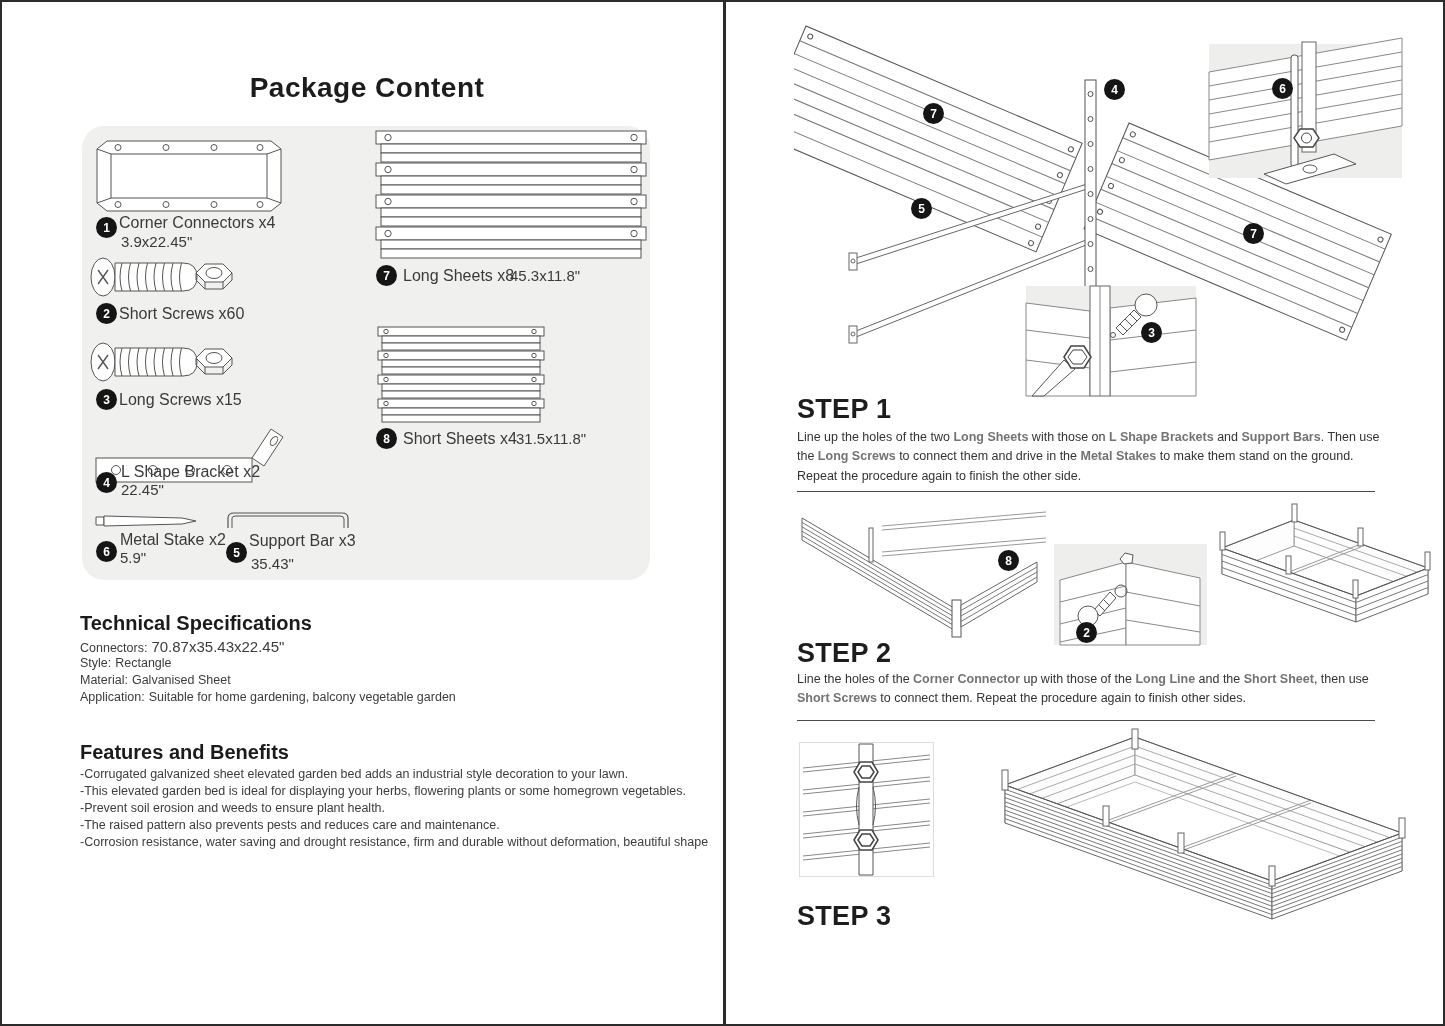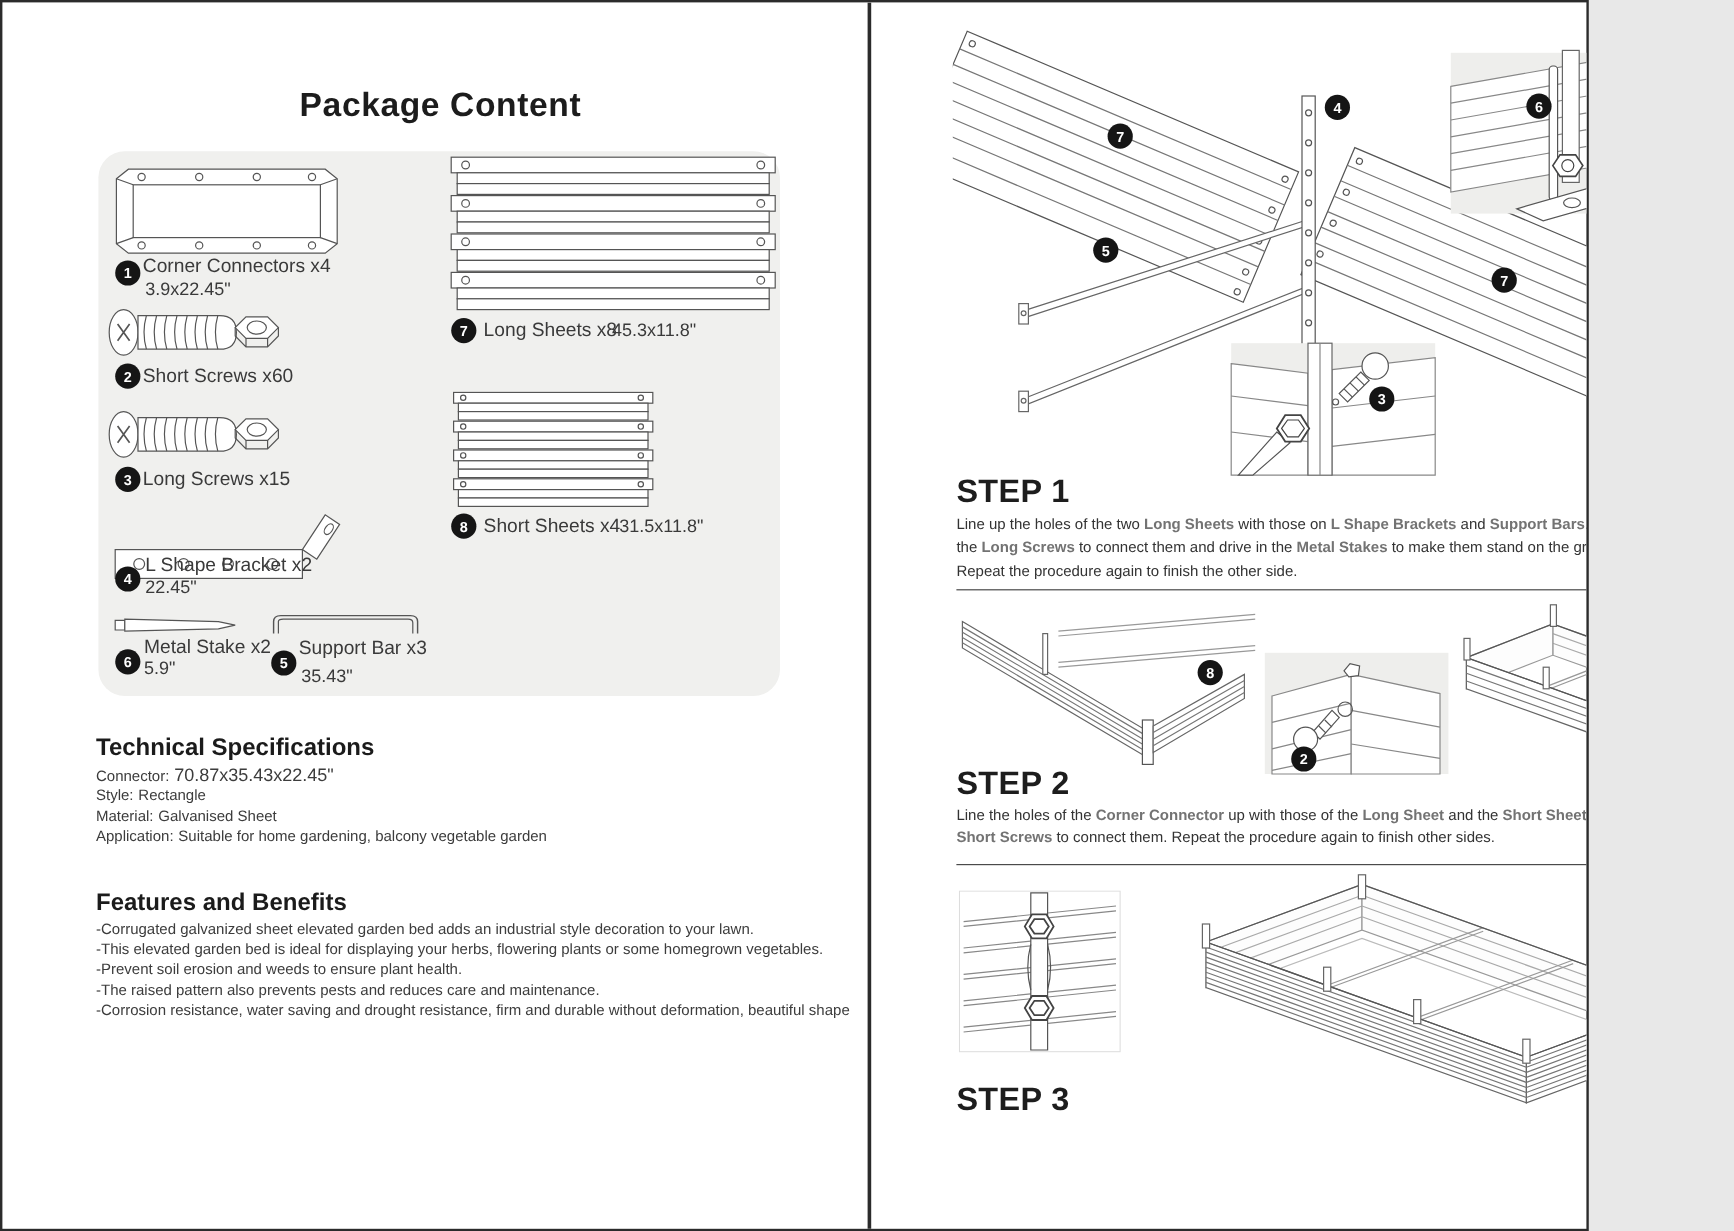--- a/index.html
+++ b/index.html
@@ -1,17 +1,17 @@
 <!DOCTYPE html>
 <html><head>
 <meta charset="utf-8">
 <style>
   html,body{margin:0;padding:0;background:#e8e8e8;}
   .page{
-    position:relative;width:1324px;height:1026px;background:#ffffff;
+    position:relative;width:1445px;height:1026px;background:#ffffff;
     box-sizing:border-box;border:2.5px solid #2b2b2b;overflow:hidden;
     font-family:"Liberation Sans", sans-serif;color:#333;
   }
   .abs{position:absolute;}
   .divider{position:absolute;left:721px;top:0;width:2.5px;height:1026px;background:#2b2b2b;}
   .panel{position:absolute;left:80px;top:124px;width:568px;height:454px;background:#f0f0ee;border-radius:22px;}
   .pkg-title{font-size:28px;font-weight:bold;color:#1c1c1c;letter-spacing:.5px;text-align:center;width:570px;}
   .marker{
     width:21px;height:21px;border-radius:50%;background:#151515;color:#fff;
     font-size:12px;font-weight:bold;display:flex;align-items:center;justify-content:center;line-height:1;
@@ -145,21 +145,21 @@
       <use href="#sband" y="24"></use>
       <use href="#sband" y="48"></use>
       <use href="#sband" y="72"></use>
   </svg>
   <div class="abs marker" style="left:374px;top:426px">8</div>
   <div class="abs part-name" style="left:401px;top:428px">Short Sheets x4</div>
   <div class="abs part-dim" style="left:514px;top:428px">31.5x11.8"</div>
 
   <div class="abs sec-title" style="left:78px;top:610px">Technical Specifications</div>
   <div class="abs spec-line" style="left:78px;top:636px">
-    <span>Connector:</span><span class="spec-big">70.87x35.43x22.45"</span>
+    <span>Connectors:</span><span class="spec-big">70.87x35.43x22.45"</span>
   </div>
   <div class="abs spec-line" style="left:78px;top:654px">
     <span>Style:</span><span class="spec-val">Rectangle</span>
   </div>
   <div class="abs spec-line" style="left:78px;top:671px">
     <span>Material:</span><span class="spec-val">Galvanised Sheet</span>
   </div>
   <div class="abs spec-line" style="left:78px;top:688px">
     <span>Application:</span><span class="spec-val">Suitable for home gardening, balcony vegetable garden</span>
   </div>
@@ -299,21 +299,21 @@
       <rect x="631" y="50" width="5" height="18" fill="#fff" stroke="#666"></rect>
       <rect x="559" y="78" width="5" height="18" fill="#fff" stroke="#666"></rect>
       <rect x="564" y="26" width="5" height="18" fill="#fff" stroke="#666"></rect>
       <rect x="492" y="54" width="5" height="18" fill="#fff" stroke="#666"></rect>
     </g>
   </svg>
   <div class="abs marker" style="left:996px;top:548px">8</div>
   <div class="abs marker" style="left:1074px;top:620px">2</div>
 
   <div class="abs step-title" style="left:795px;top:636px">STEP 2</div>
-  <div class="abs step-body" style="left:795px;top:668px;width:585px"><span>Line the holes of the </span><b>Corner Connector</b><span> up with those of the </span><b>Long Sheet</b><span> and the </span><b>Short Sheet</b><span>, then use </span><b>Short Screws</b><span> to connect them. Repeat the procedure again to finish other sides.</span></div>
+  <div class="abs step-body" style="left:795px;top:668px;width:585px"><span>Line the holes of the </span><b>Corner Connector</b><span> up with those of the </span><b>Long Line</b><span> and the </span><b>Short Sheet</b><span>, then use </span><b>Short Screws</b><span> to connect them. Repeat the procedure again to finish other sides.</span></div>
   <div class="abs rule" style="left:795px;top:718px;width:578px"></div>
 
   <svg class="abs" style="left:797px;top:740px" width="135" height="135" viewBox="0 0 135 135">
     <rect x="0.5" y="0.5" width="134" height="134" fill="#fff" stroke="#ddd"></rect>
     <g stroke="#888" fill="none">
       <path d="M4,26 L131,13 M4,30 L131,17"></path>
       <path d="M4,48 L131,35 M4,52 L131,39"></path>
       <path d="M4,70 L131,57 M4,74 L131,61"></path>
       <path d="M4,92 L131,79 M4,96 L131,83"></path>
       <path d="M4,114 L131,101 M4,118 L131,105"></path>

